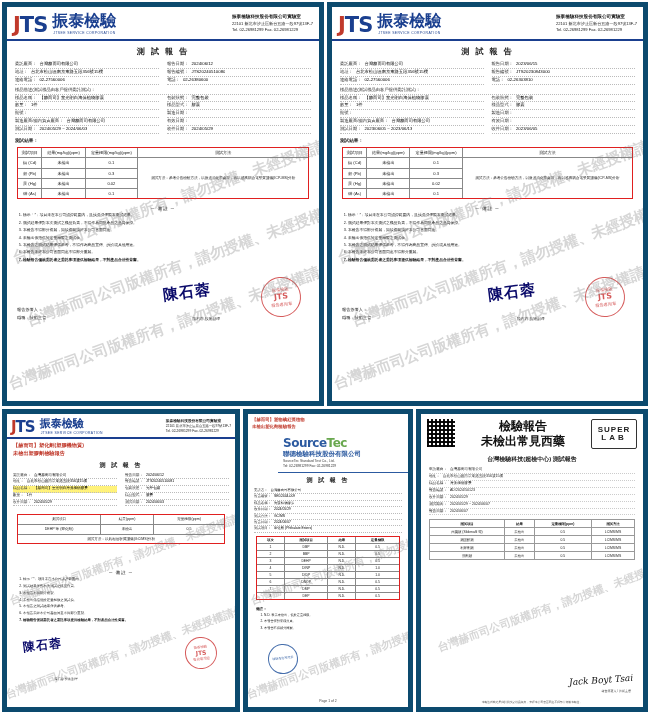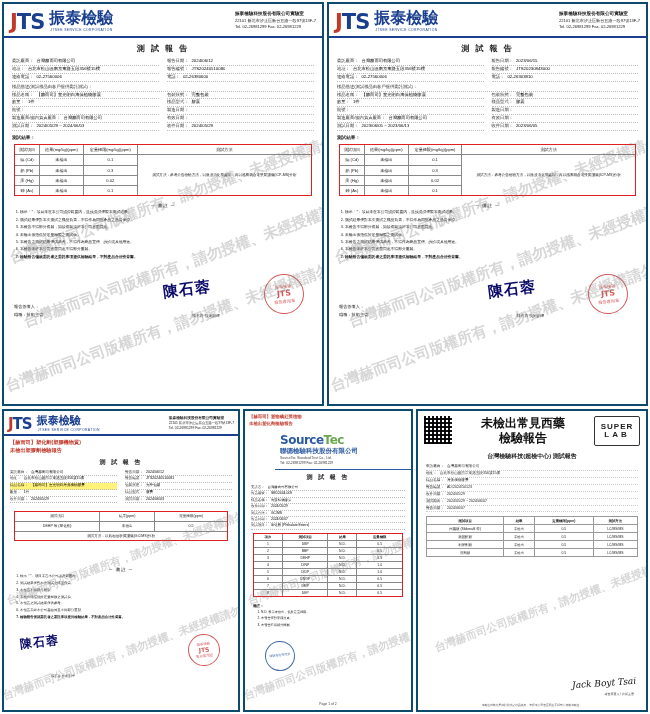--- a/index.html
+++ b/index.html
@@ -11,21 +11,21 @@
     width: 650px; height: 714px;
     font-family: "Liberation Sans", sans-serif;
     color: #222;
     position: relative;
     overflow: hidden;
   }
 
   .sheet {
     position: absolute;
     background: #fff;
-    border: 2px solid #0c4a6e;
+    border: 5px solid #0c4a6e;
     overflow: hidden;
   }
   
   #doc-1 { left: 2px;   top: 2px;   width: 322px; height: 404px; }
   #doc-2 { left: 327px; top: 2px;   width: 321px; height: 404px; }
   #doc-3 { left: 2px;   top: 409px; width: 238px; height: 303px; }
   #doc-4 { left: 243px; top: 409px; width: 170px; height: 303px; }
   #doc-5 { left: 416px; top: 409px; width: 232px; height: 303px; }
 
   
@@ -783,22 +783,22 @@
     <span class="w1">台灣赫而司公司版權所有，請勿授權、未經授權請勿拷製使用</span>
     <span class="w3">台灣赫而司公司版權所有，請勿授權、未經授權請勿拷製使用</span>
   </div>
 </div>
 
 <div class="sheet" id="doc-5">
 
   <div class="sl-top">
     <div class="sl-qr"></div>
     <div class="sl-title">
+      <div>檢驗報告</div>
       <div>未檢出常見西藥</div>
-      <div>檢驗報告</div>
     </div>
     <div class="sl-brand">
       <div class="s1">SUPER</div>
       <div class="s2">LAB</div>
     </div>
   </div>
 
   <div class="sl-sub">台灣檢驗科技(超檢中心) 測試報告</div>
 
   <div class="sl-kv">

